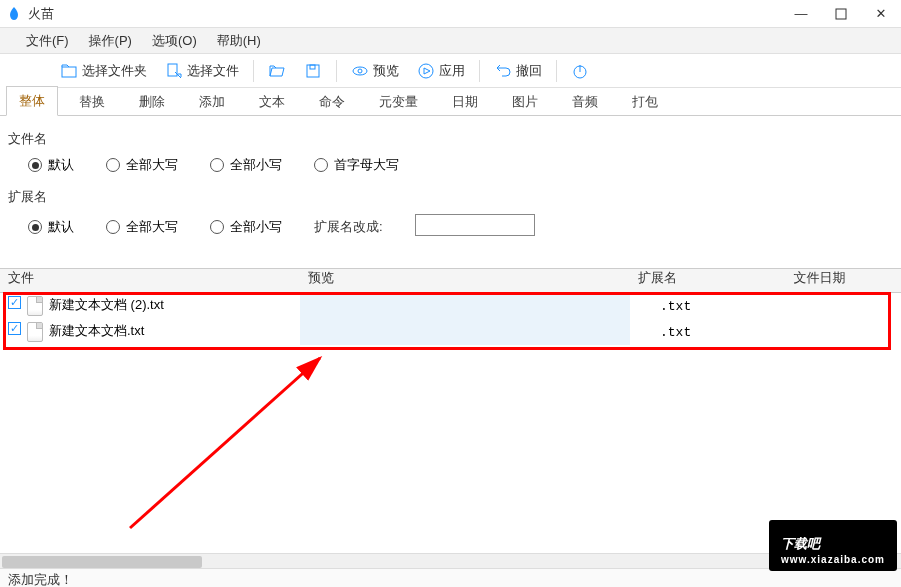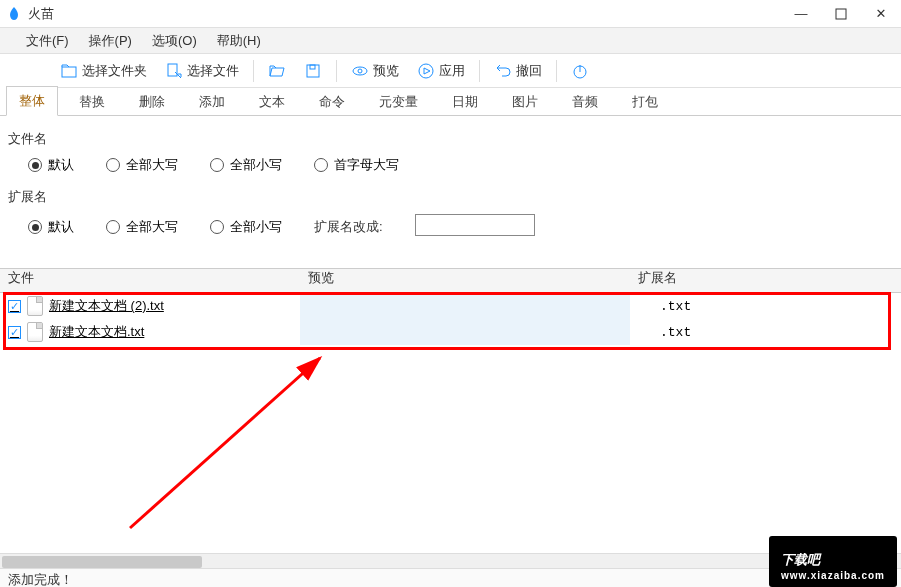--- a/index.html
+++ b/index.html
@@ -41,41 +41,41 @@
   
   .thead { height:24px; background:#f5f5f5; border-bottom:1px solid #ccc; display:flex; align-items:flex-start; color:#333; }
   .col-file { width:300px; padding-left:8px; }
   .col-preview { width:330px; padding-left:8px; }
   .col-ext { width:100px; padding-left:8px; }
   .col-date { flex:1; padding-left:8px; text-align:center; }
 
   
   .tbody { position:relative; height:260px; background:#fff; }
   .trow { height:26px; display:flex; align-items:center; }
-  .trow .cell-file { width:300px; padding-left:8px; display:flex; align-items:center; gap:6px;text-decoration:underline; }
+  .trow .cell-file { width:300px; padding-left:8px; display:flex; gap:6px; }
   .trow .cell-preview { width:330px; background:#eaf3fb; height:100%; }
   .trow .cell-ext { width:100px; padding-left:30px; font-family: "Courier New", monospace; }
   .trow .cell-date { flex:1; text-align:center; font-family: "Courier New", monospace; }
   .chk { width:13px; height:13px; border:1px solid #1e90ff; display:flex; align-items:center; justify-content:center; }
   .chk.on::after { content:"✓"; color:#1e90ff; font-size:11px; line-height:1; }
   .fileicon { width:16px; height:20px; border:1px solid #bbb; border-radius:2px; background:linear-gradient(to bottom,#fff 70%,#f0f0f0); position:relative; }
   .fileicon::before { content:""; position:absolute; top:0; right:0; width:5px; height:5px; background:#ddd; border-left:1px solid #bbb; border-bottom:1px solid #bbb; }
 
   
   .redbox { position:absolute; border:3px solid #ff0000; pointer-events:none; }
   .redarrow { position:absolute; pointer-events:none; }
 
   
   .hscroll { height:16px; background:#f0f0f0; border-top:1px solid #ddd; border-bottom:1px solid #ddd; position:relative; }
   .hscroll .thumb { position:absolute; left:2px; top:2px; height:12px; width:200px; background:#c9c9c9; border-radius:2px; }
   .hscroll .rarrow { position:absolute; right:2px; top:0; width:14px; height:16px; display:flex; align-items:center; justify-content:center; color:#666; }
   .statusbar { height:22px; display:flex; align-items:center; padding-left:8px; color:#333; background:#fafafa; }
 
   
-  .watermark { position:absolute; right:4px; bottom:0; background:#000; color:#fff; font-weight:bold; font-size:24px; padding:6px 12px; border-radius:3px; font-style:italic; }
+  .watermark { position:absolute; right:4px; bottom:16px; background:#000; color:#fff; font-weight:bold; font-size:24px; padding:6px 12px; border-radius:3px; font-style:italic; }
   .watermark .sub { font-size:10px; display:block; font-style:normal; letter-spacing:1px; }
 </style>
 </head>
 <body>
 
 <div class="titlebar">
   <svg class="flame-icon" viewBox="0 0 16 16">
       <path d="M8 1 C8 1 4 5 4 9 C4 12 6 14 8 14 C10 14 12 12 12 9 C12 5 8 1 8 1 Z" fill="#1e90ff"></path>
     </svg>
   <span class="title">火苗</span>
@@ -204,20 +204,21 @@
       </div>
     <span class="extlabel">扩展名改成:</span>
     <input class="extinput" value="" style="">
   </div>
 </div>
 
 <div class="thead">
   <div class="col-file">文件</div>
   <div class="col-preview">预览</div>
   <div class="col-ext">扩展名</div>
+  <div class="col-date">文件日期</div>
 </div>
 
 <div class="tbody" id="tbody">
   <div class="trow">
       <div class="cell-file">
         <span class="chk on"></span>
         <span class="fileicon"></span>
         <span>新建文本文档 (2).txt</span>
       </div>
       <div class="cell-preview"></div>

